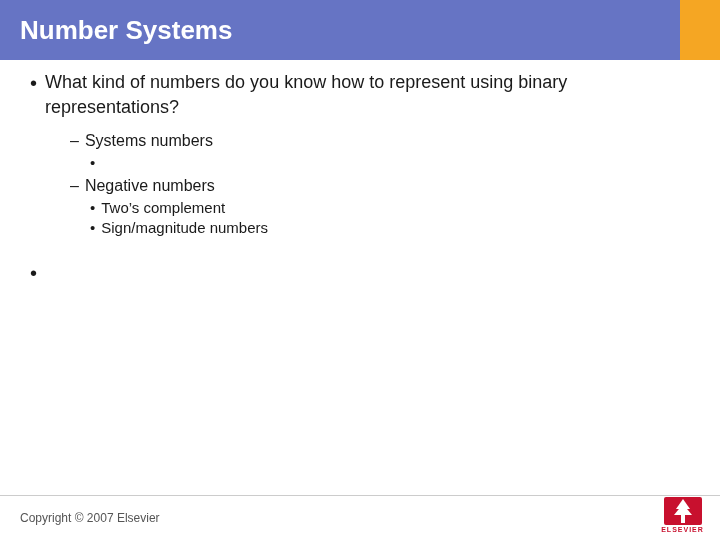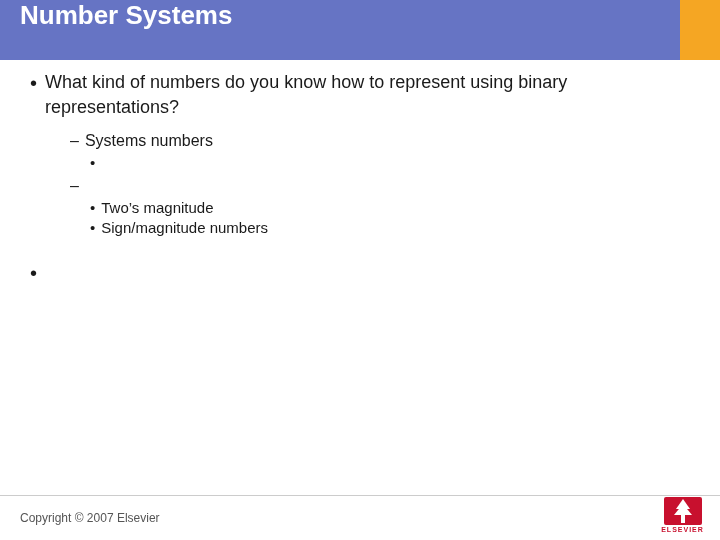--- a/index.html
+++ b/index.html
@@ -19,20 +19,21 @@
       background: #ffffff;
       position: relative;
     }
 
     
     .header {
       background: #6674c4;
       width: 680px;
       height: 60px;
       display: flex;
+      align-items: center;
       padding: 0 20px;
       position: absolute;
       top: 0;
       left: 0;
     }
 
     .header-title {
       color: #ffffff;
       font-size: 26px;
       font-weight: bold;
@@ -192,25 +193,26 @@
         <span>Systems numbers</span>
       </div>
       <div class="sub-sub-list">
         <div class="sub-sub-item">
           <span class="sub-sub-dot">•</span>
         </div>
       </div>
 
       <div class="sub-item">
         <span class="sub-item-dash">–</span>
+        <span>Negative numbers</span>
       </div>
       <div class="sub-sub-list">
         <div class="sub-sub-item">
           <span class="sub-sub-dot">•</span>
-          <span>Two’s magnitude</span>
+          <span>Two’s complement</span>
         </div>
         <div class="sub-sub-item">
           <span class="sub-sub-dot">•</span>
           <span>Sign/magnitude numbers</span>
         </div>
       </div>
 
     </div>
 
     <div class="bullet-main second-bullet">

